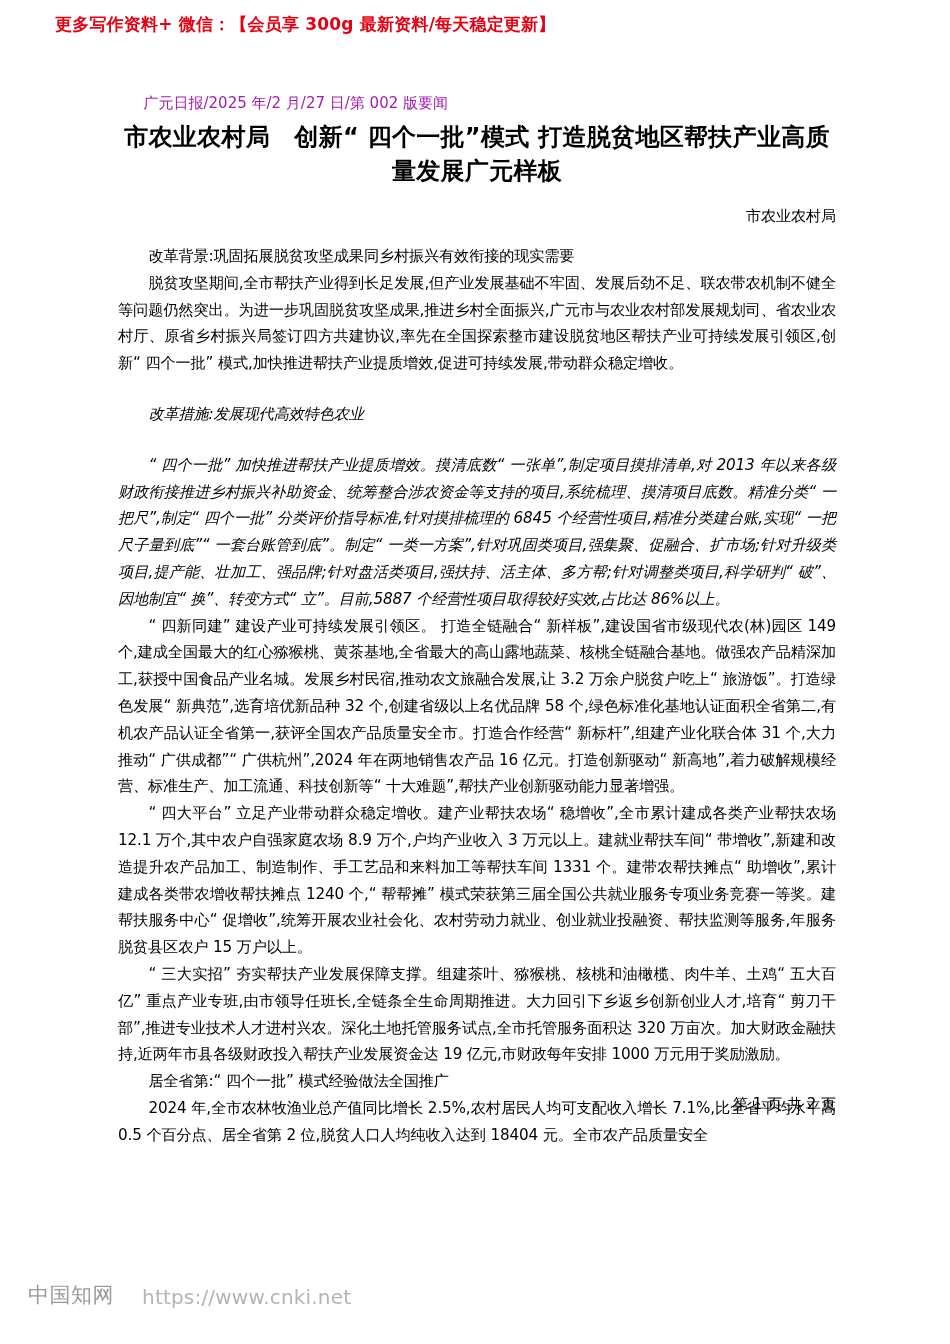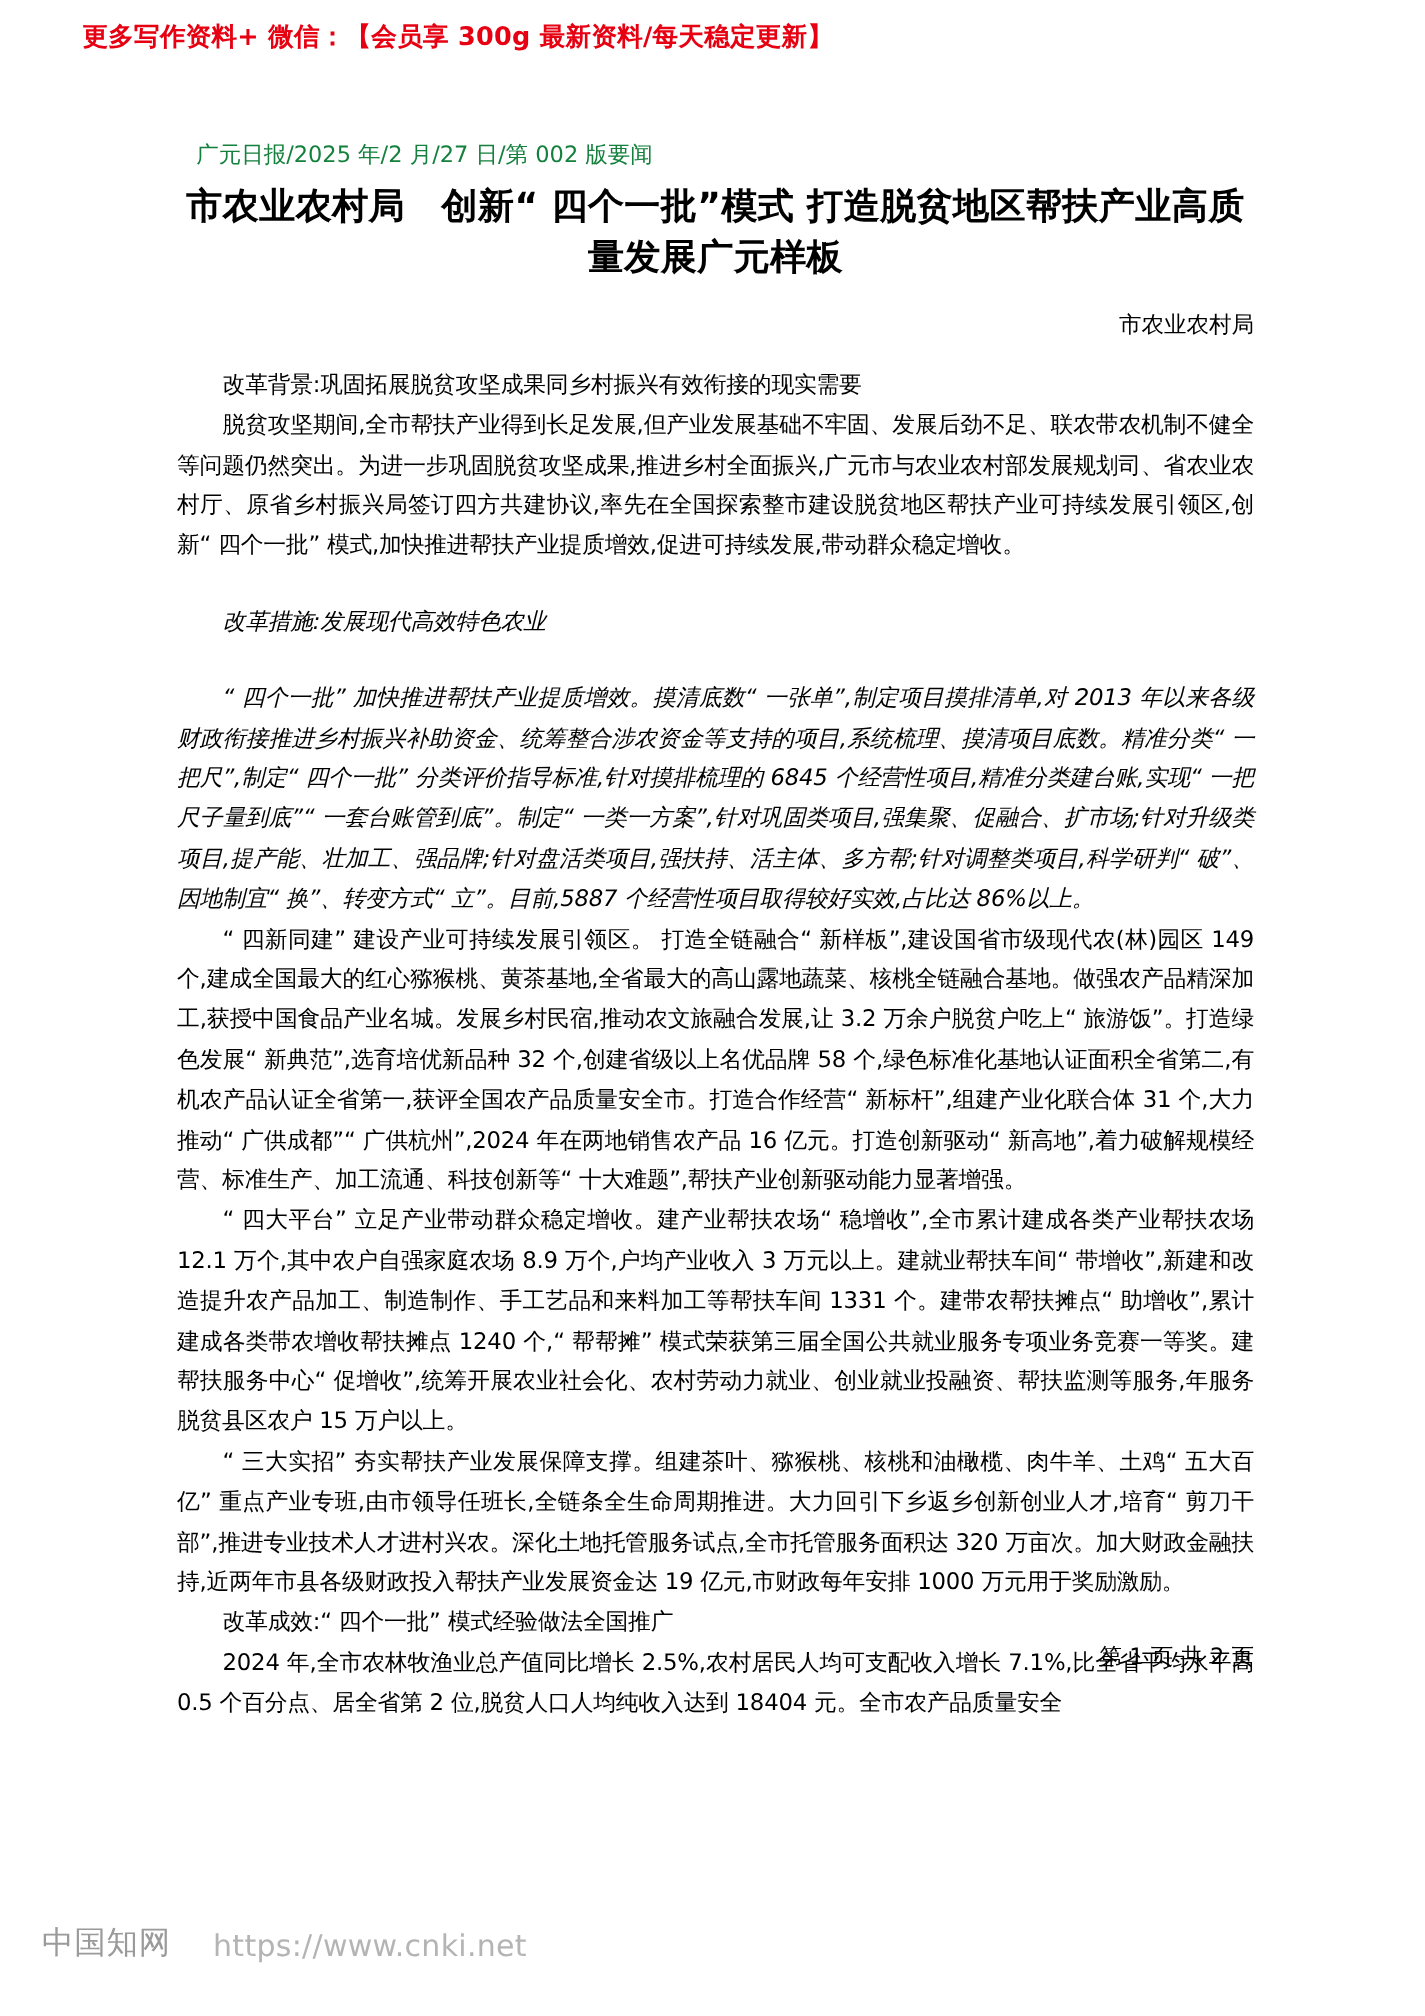--- a/index.html
+++ b/index.html
@@ -41,23 +41,23 @@
     position: absolute;
     left: 118px;
     top: 92px;
     width: 718px;
   }
 
   .masthead {
     font-family: "DejaVu Sans", "Liberation Sans", sans-serif;
     font-size: 15px;
     line-height: 22px;
-    color: #15803d;
+    color: #a21caf;
     width: 330px;
-    text-align: center;
+    text-align: right;
   }
 
   .headline {
     font-family: "DejaVu Sans", "Liberation Sans", sans-serif;
     font-weight: bold;
     font-size: 24px;
     line-height: 34px;
     text-align: center;
     margin-top: 6px;
     letter-spacing: 0.3px;
@@ -145,21 +145,21 @@
     <div class="byline">市农业农村局</div>
 
     <div class="bodycol">
       <p class="para subhead">改革背景:巩固拓展脱贫攻坚成果同乡村振兴有效衔接的现实需要</p>
       <p class="para">脱贫攻坚期间,全市帮扶产业得到长足发展,但产业发展基础不牢固、发展后劲不足、联农带农机制不健全等问题仍然突出。为进一步巩固脱贫攻坚成果,推进乡村全面振兴,广元市与农业农村部发展规划司、省农业农村厅、原省乡村振兴局签订四方共建协议,率先在全国探索整市建设脱贫地区帮扶产业可持续发展引领区,创新“ 四个一批” 模式,加快推进帮扶产业提质增效,促进可持续发展,带动群众稳定增收。</p>
       <p class="para subhead gap-before">改革措施:发展现代高效特色农业</p>
       <p class="para gap-before">“ 四个一批” 加快推进帮扶产业提质增效。摸清底数“ 一张单”,制定项目摸排清单,对 2013 年以来各级财政衔接推进乡村振兴补助资金、统筹整合涉农资金等支持的项目,系统梳理、摸清项目底数。精准分类“ 一把尺”,制定“ 四个一批” 分类评价指导标准,针对摸排梳理的 6845 个经营性项目,精准分类建台账,实现“ 一把尺子量到底”“ 一套台账管到底”。制定“ 一类一方案”,针对巩固类项目,强集聚、促融合、扩市场;针对升级类项目,提产能、壮加工、强品牌;针对盘活类项目,强扶持、活主体、多方帮;针对调整类项目,科学研判“ 破”、因地制宜“ 换”、转变方式“ 立”。目前,5887 个经营性项目取得较好实效,占比达 86%以上。</p>
       <p class="para">“ 四新同建” 建设产业可持续发展引领区。 打造全链融合“ 新样板”,建设国省市级现代农(林)园区 149 个,建成全国最大的红心猕猴桃、黄茶基地,全省最大的高山露地蔬菜、核桃全链融合基地。做强农产品精深加工,获授中国食品产业名城。发展乡村民宿,推动农文旅融合发展,让 3.2 万余户脱贫户吃上“ 旅游饭”。打造绿色发展“ 新典范”,选育培优新品种 32 个,创建省级以上名优品牌 58 个,绿色标准化基地认证面积全省第二,有机农产品认证全省第一,获评全国农产品质量安全市。打造合作经营“ 新标杆”,组建产业化联合体 31 个,大力推动“ 广供成都”“ 广供杭州”,2024 年在两地销售农产品 16 亿元。打造创新驱动“ 新高地”,着力破解规模经营、标准生产、加工流通、科技创新等“ 十大难题”,帮扶产业创新驱动能力显著增强。</p>
       <p class="para">“ 四大平台” 立足产业带动群众稳定增收。建产业帮扶农场“ 稳增收”,全市累计建成各类产业帮扶农场 12.1 万个,其中农户自强家庭农场 8.9 万个,户均产业收入 3 万元以上。建就业帮扶车间“ 带增收”,新建和改造提升农产品加工、制造制作、手工艺品和来料加工等帮扶车间 1331 个。建带农帮扶摊点“ 助增收”,累计建成各类带农增收帮扶摊点 1240 个,“ 帮帮摊” 模式荣获第三届全国公共就业服务专项业务竞赛一等奖。建帮扶服务中心“ 促增收”,统筹开展农业社会化、农村劳动力就业、创业就业投融资、帮扶监测等服务,年服务脱贫县区农户 15 万户以上。</p>
       <p class="para">“ 三大实招” 夯实帮扶产业发展保障支撑。组建茶叶、猕猴桃、核桃和油橄榄、肉牛羊、土鸡“ 五大百亿” 重点产业专班,由市领导任班长,全链条全生命周期推进。大力回引下乡返乡创新创业人才,培育“ 剪刀干部”,推进专业技术人才进村兴农。深化土地托管服务试点,全市托管服务面积达 320 万亩次。加大财政金融扶持,近两年市县各级财政投入帮扶产业发展资金达 19 亿元,市财政每年安排 1000 万元用于奖励激励。</p>
-      <p class="para subhead">改革成效:“ 四个一批” 模式经验做法全国推广</p>
+      <p class="para subhead">居全省第:“ 四个一批” 模式经验做法全国推广</p>
       <p class="para">2024 年,全市农林牧渔业总产值同比增长 2.5%,农村居民人均可支配收入增长 7.1%,比全省平均水平高 0.5 个百分点、居全省第 2 位,脱贫人口人均纯收入达到 18404 元。全市农产品质量安全</p>
     </div>
 
   </div>
 
   <div class="page-indicator">第 1 页 共 2 页</div>
 
   <div class="watermark">
     <span class="wm-logo">中国知网</span>
     <span class="wm-url">https://www.cnki.net</span>

